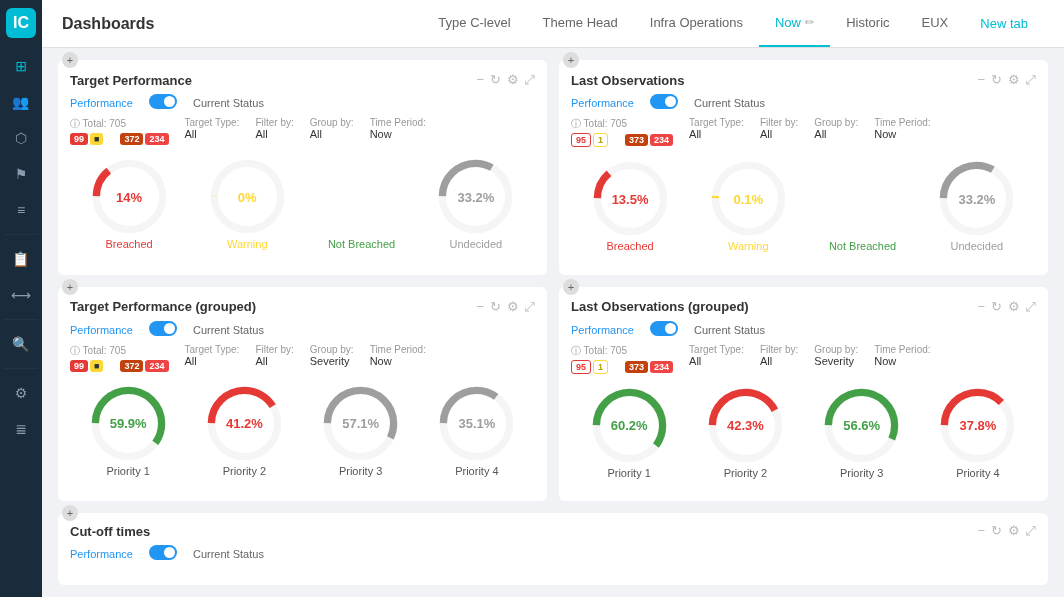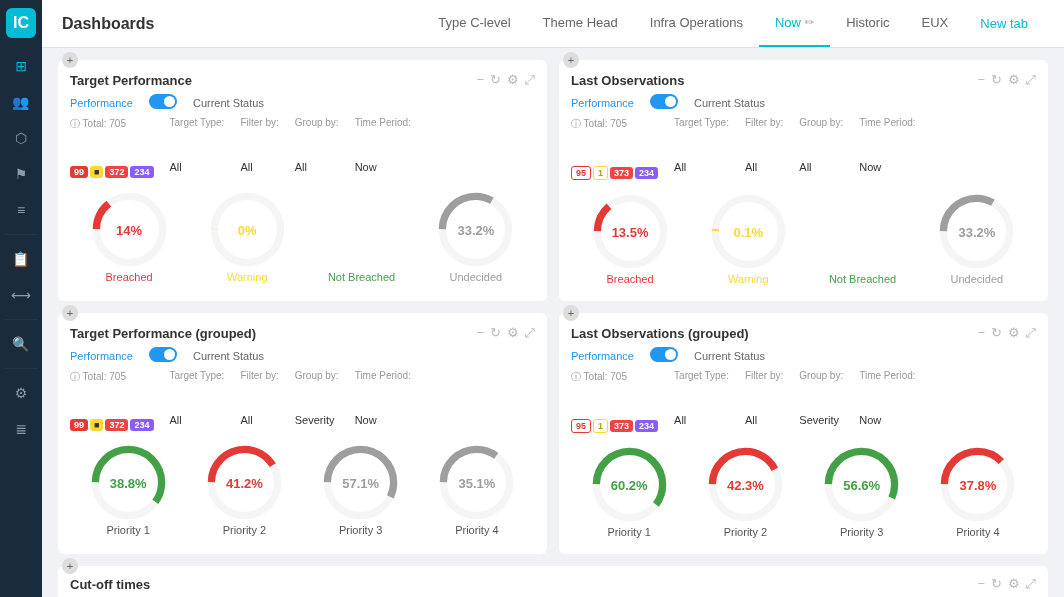--- a/index.html
+++ b/index.html
@@ -144,35 +144,35 @@
     }
     .current-status-label { font-size: 11px; color: #666; }
 
     
     .filters-row {
       display: flex;
       gap: 16px;
       align-items: flex-start;
       margin-bottom: 10px;
     }
-    .filter-group { display: flex; flex-direction: column; gap: 33px; }
+    .filter-group { display: flex; flex-direction: column; }
     .filter-label { font-size: 10px; color: #999; }
     .filter-value { font-size: 11px; color: #333; }
     .total-badges { display: flex; gap: 2px; align-items: center; margin-top: 2px; }
     .badge {
       font-size: 9px;
       padding: 1px 4px;
       border-radius: 3px;
       font-weight: 600;
       color: white;
     }
     .badge-red { background: #e53935; }
     .badge-yellow { background: #fdd835; color: #333; }
-    .badge-green { background: #ef4444; }
-    .badge-gray { background: #8b5cf6; }
+    .badge-green { background: #c2410c; margin-left: 15px; }
+    .badge-gray { background: #ef4444; }
     .badge-outline-red { background: transparent; border: 1.5px solid #e53935; color: #e53935; }
     .badge-outline-yellow { background: transparent; border: 1.5px solid #fdd835; color: #b8a000; }
 
     
     .charts-row {
       display: flex;
       justify-content: space-around;
       align-items: flex-end;
       padding: 4px 0;
     }
@@ -452,21 +452,21 @@
           <span class="filter-value">Now</span>
         </div>
       </div>
       <div class="charts-row">
         <div class="chart-item">
           <div class="donut-container">
             <svg viewBox="0 0 36 36">
                 <circle cx="18" cy="18" r="15.9" fill="none" stroke="#f5f5f5" stroke-width="3.5"></circle>
                 <circle cx="18" cy="18" r="15.9" fill="none" stroke="#43a047" stroke-width="3.5" stroke-dasharray="59.9 40.1" stroke-dashoffset="25" transform="rotate(-90 18 18)"></circle>
               </svg>
-            <span class="donut-label color-notbreached">38.8%</span>
+            <span class="donut-label color-notbreached">59.9%</span>
           </div>
           <span class="chart-name">Priority 1</span>
         </div>
         <div class="chart-item">
           <div class="donut-container">
             <svg viewBox="0 0 36 36">
                 <circle cx="18" cy="18" r="15.9" fill="none" stroke="#f5f5f5" stroke-width="3.5"></circle>
                 <circle cx="18" cy="18" r="15.9" fill="none" stroke="#e53935" stroke-width="3.5" stroke-dasharray="41.2 58.8" stroke-dashoffset="25" transform="rotate(-90 18 18)"></circle>
               </svg>
             <span class="donut-label color-breached">41.2%</span>

